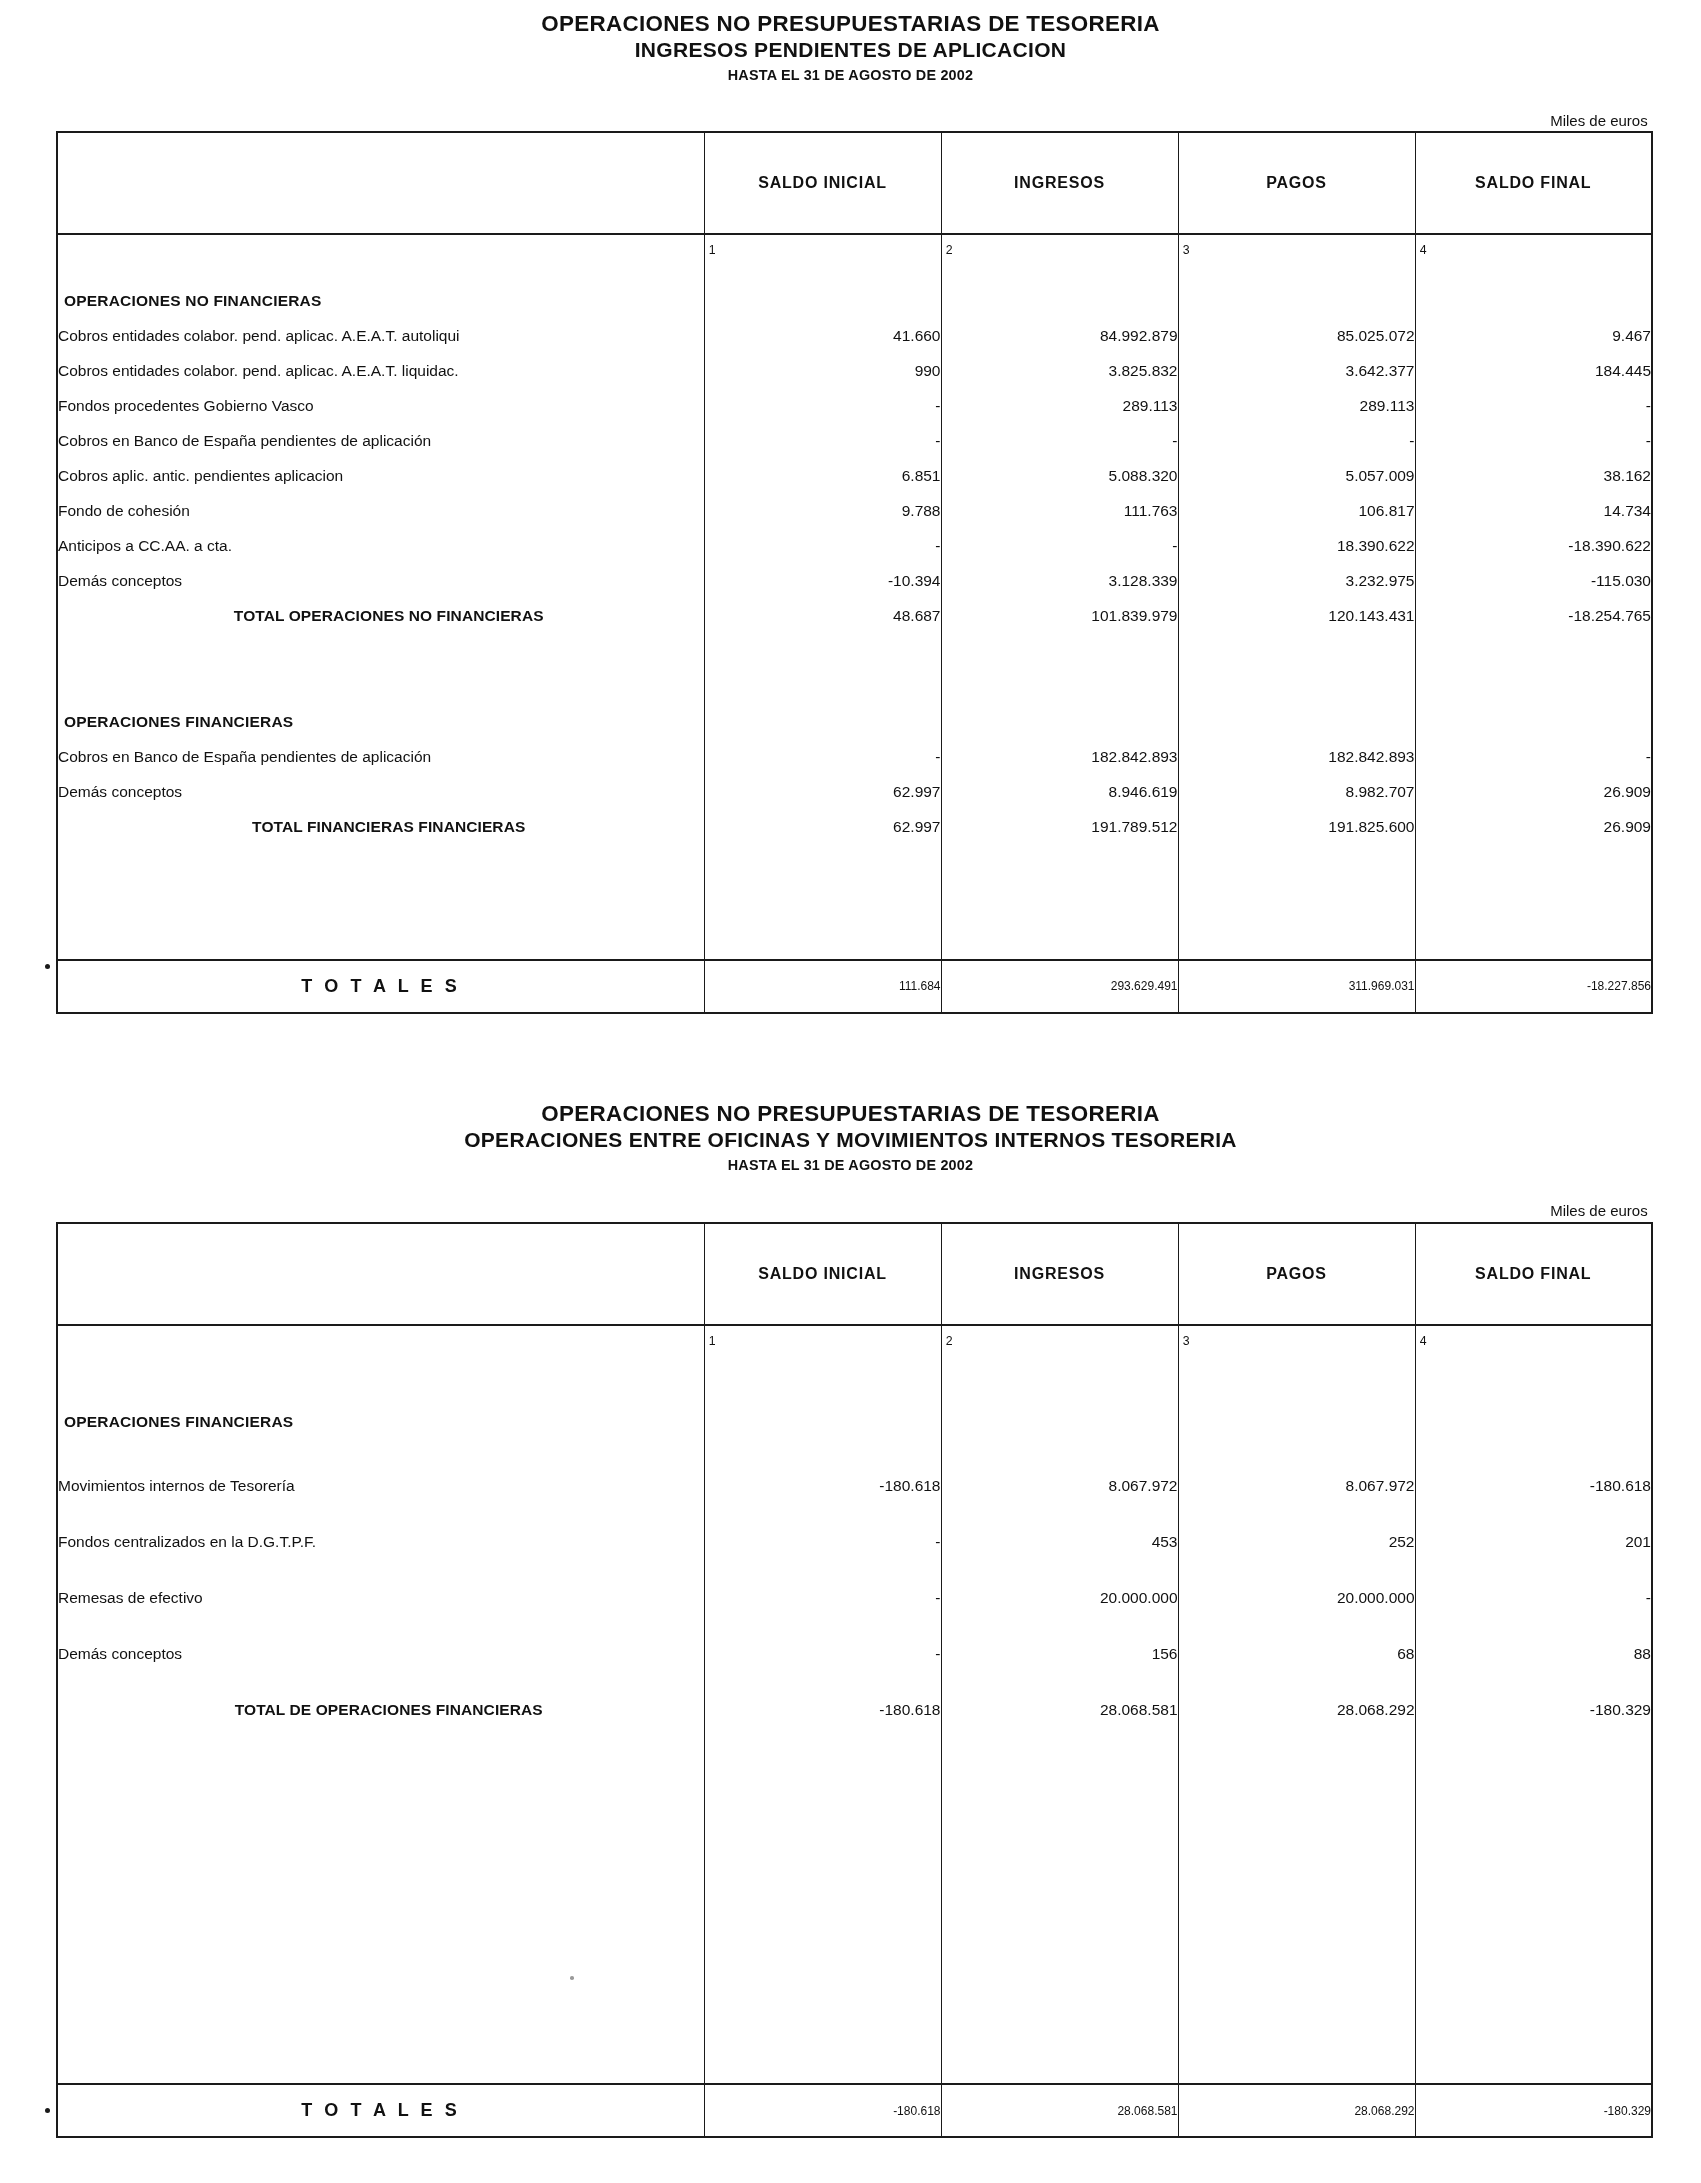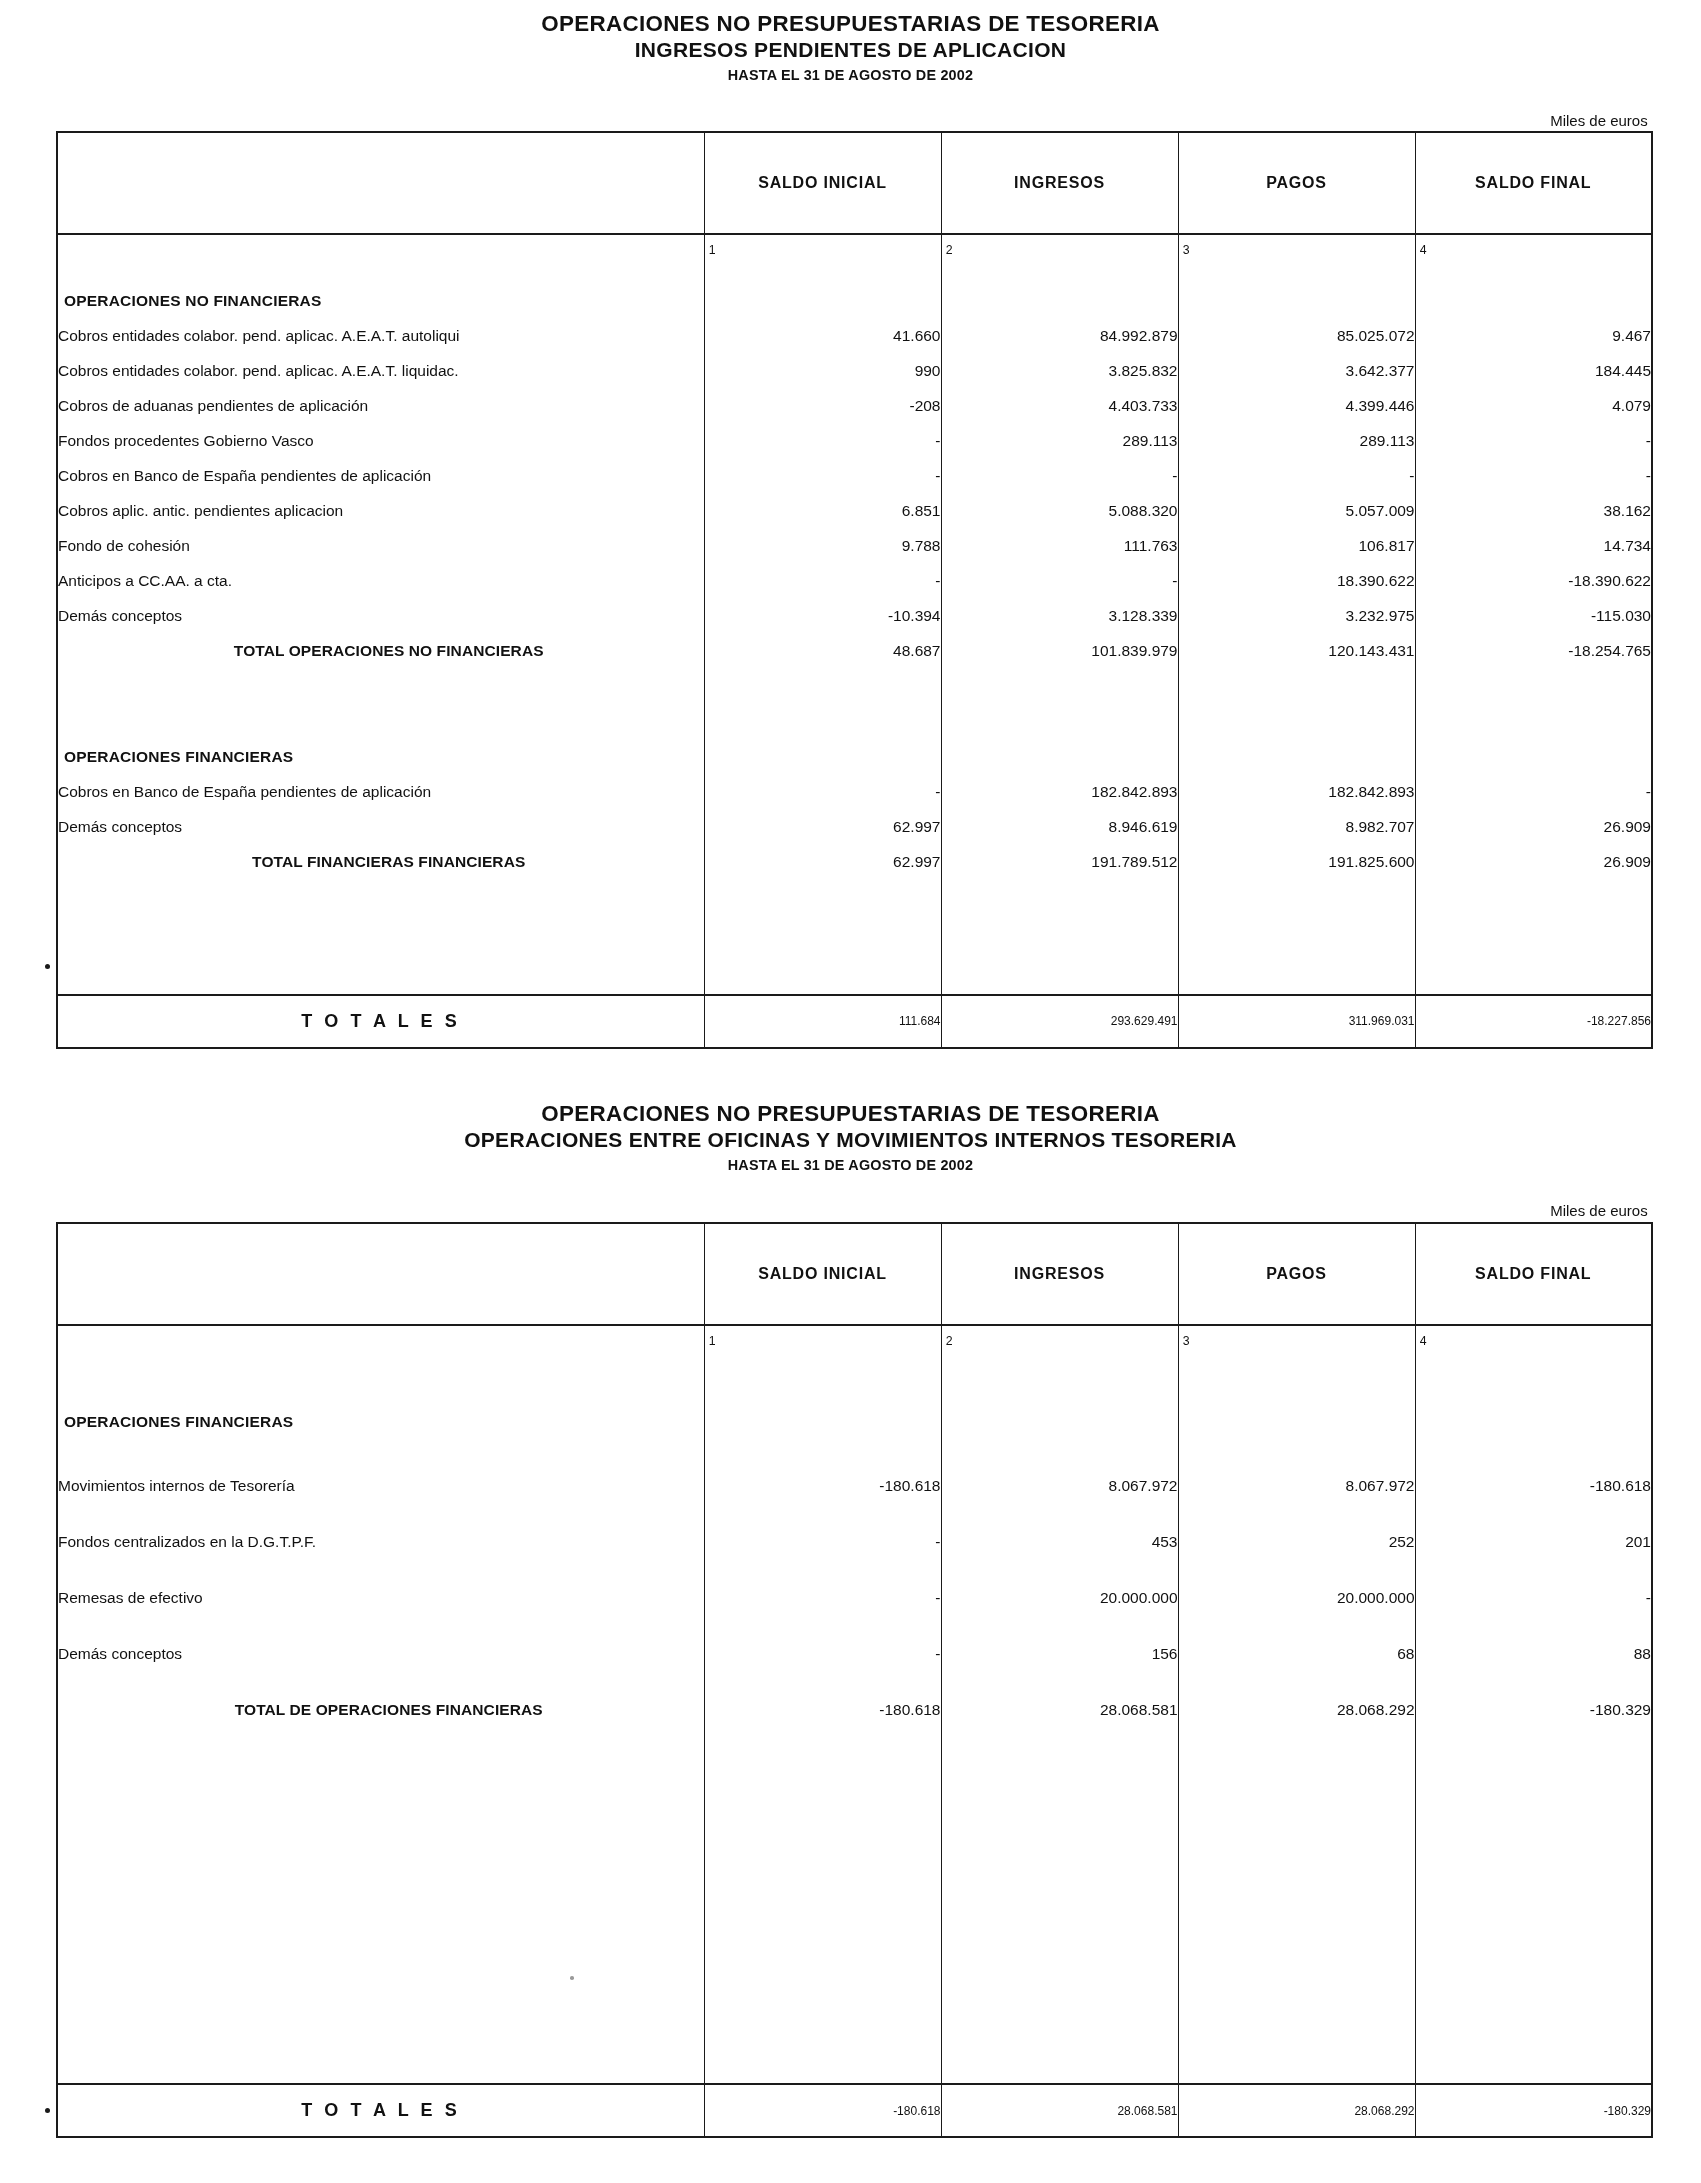--- a/index.html
+++ b/index.html
@@ -239,27 +239,20 @@
           <td class="r-cell num vsep outer-r">9.467</td>
         </tr>
         <tr>
           <td class="r-cell concept outer-l">Cobros entidades colabor. pend. aplicac. A.E.A.T. liquidac.</td>
           <td class="r-cell num vsep">990</td>
           <td class="r-cell num vsep">3.825.832</td>
           <td class="r-cell num vsep">3.642.377</td>
           <td class="r-cell num vsep outer-r">184.445</td>
         </tr>
         <tr>
-          <td class="r-cell concept outer-l">Cobros de aduanas pendientes de aplicación</td>
-          <td class="r-cell num vsep">-208</td>
-          <td class="r-cell num vsep">4.403.733</td>
-          <td class="r-cell num vsep">4.399.446</td>
-          <td class="r-cell num vsep outer-r">4.079</td>
-        </tr>
-        <tr>
           <td class="r-cell concept outer-l">Fondos procedentes Gobierno Vasco</td>
           <td class="r-cell num vsep">-</td>
           <td class="r-cell num vsep">289.113</td>
           <td class="r-cell num vsep">289.113</td>
           <td class="r-cell num vsep outer-r">-</td>
         </tr>
         <tr>
           <td class="r-cell concept outer-l">Cobros en Banco de España pendientes de aplicación</td>
           <td class="r-cell num vsep">-</td>
           <td class="r-cell num vsep">-</td>

